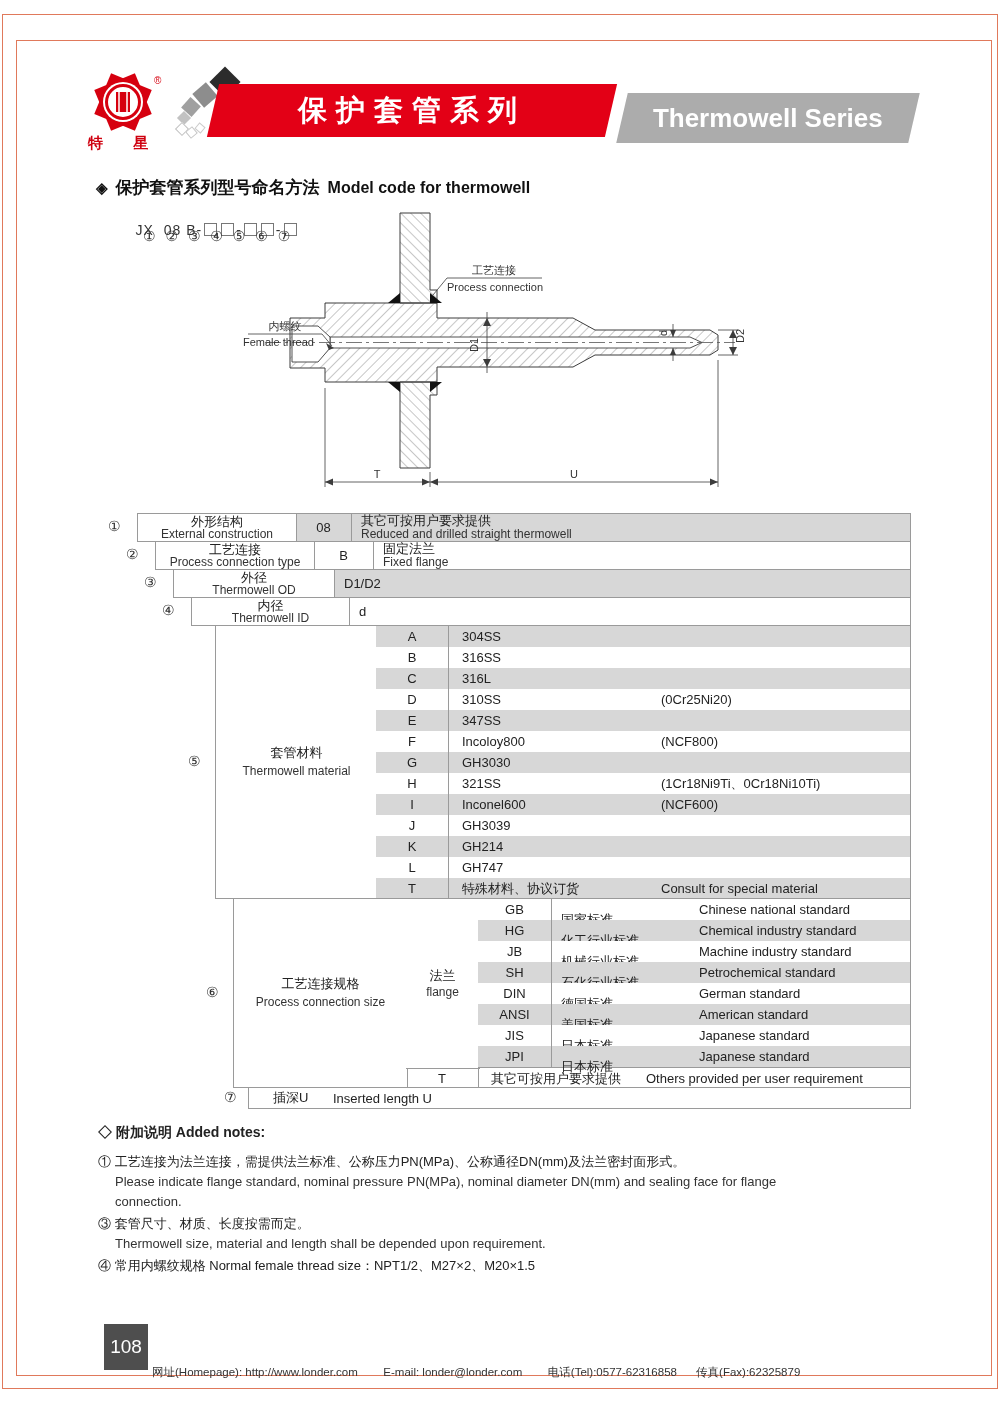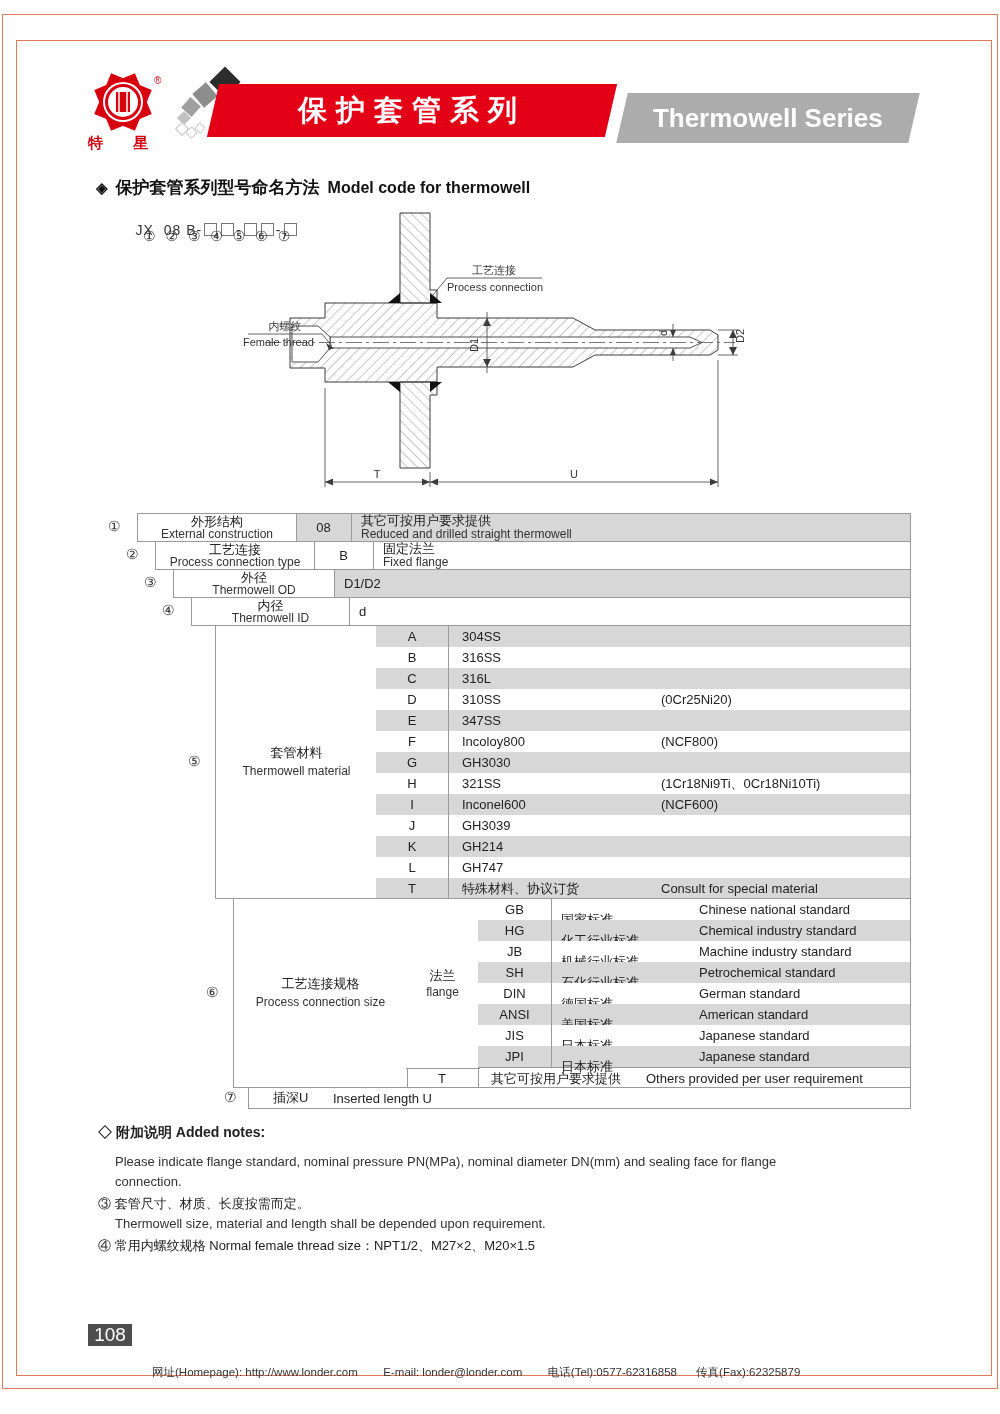--- a/index.html
+++ b/index.html
@@ -362,30 +362,31 @@
     <span style="position:absolute;left:24px;top:0;bottom:0;display:flex;align-items:center;">插深U</span>
     <span style="position:absolute;left:84px;top:0;bottom:0;display:flex;align-items:center;">Inserted length U</span>
   </div>
 
   <div class="notes">
     <div class="title">
       <span>◇</span>
       <span>附加说明  Added notes:</span>
     </div>
     <div class="note-item">
+      <div class="note-cn"><span>①</span> <span>工艺连接为法兰连接，需提供法兰标准、公称压力PN(MPa)、公称通径DN(mm)及法兰密封面形式。</span></div>
       <div class="note-en">Please indicate flange standard, nominal pressure PN(MPa), nominal diameter DN(mm) and sealing face for flange connection.</div>
     </div>
     <div class="note-item">
       <div class="note-cn"><span>③</span> <span>套管尺寸、材质、长度按需而定。</span></div>
       <div class="note-en">Thermowell size, material and length shall be depended upon requirement.</div>
     </div>
     <div class="note-item">
       <div class="note-cn"><span>④</span> <span>常用内螺纹规格 Normal female thread size：NPT1/2、M27×2、M20×1.5</span></div>
     </div>
   </div>
 
-  <div class="pagebox" style="left:88px;top:1324px;width:44px;height:22px;">108</div>
+  <div class="pagebox" style="left:104px;top:1324px;width:44px;height:46px;">108</div>
   <div class="foot" style="left:152px;top:1325px;">
     <div>网址(Homepage): http://www.londer.com        E-mail: londer@londer.com        电话(Tel):0577-62316858      传真(Fax):62325879</div>
     
   </div>
 
 </div>
 
 </body></html>

